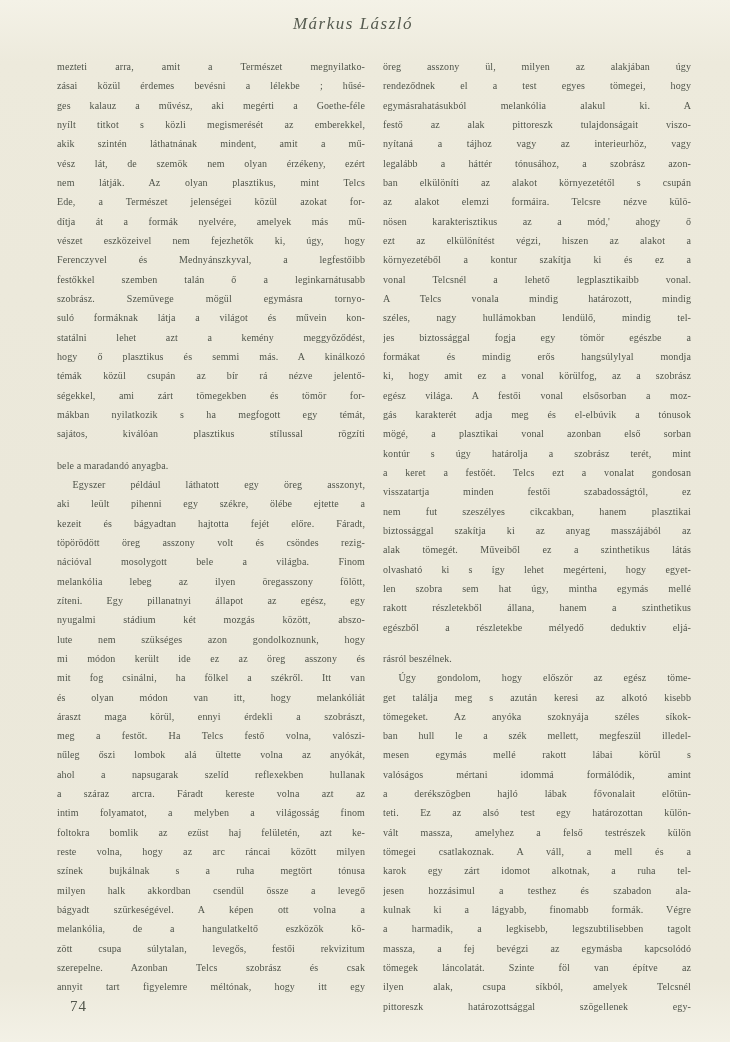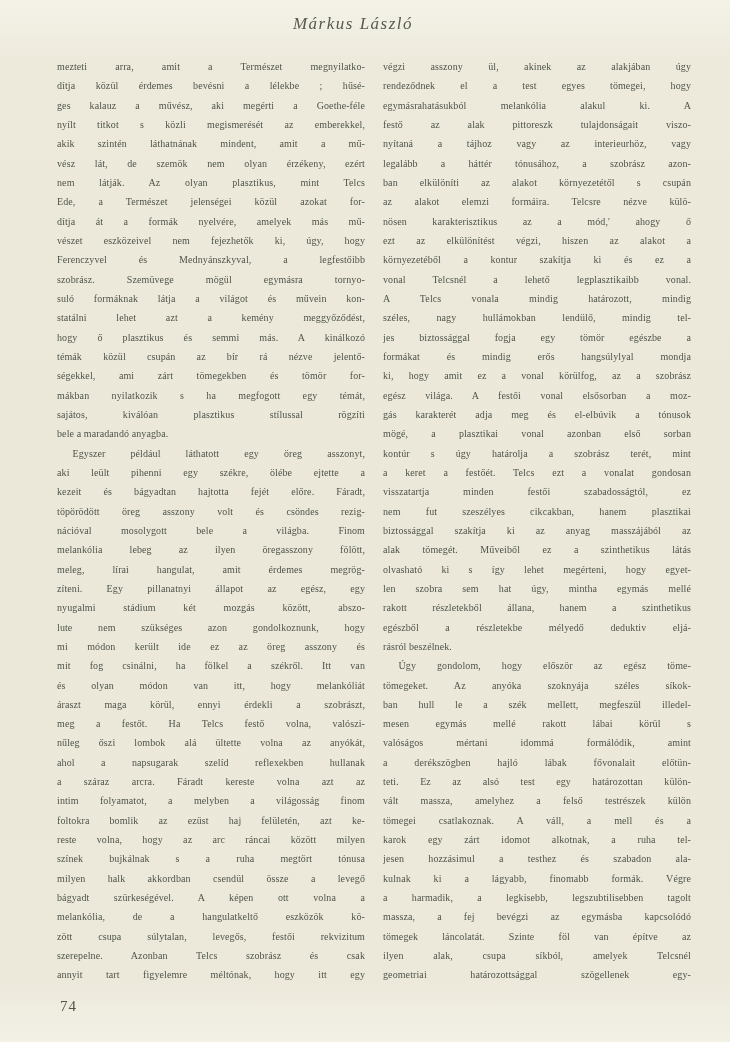--- a/index.html
+++ b/index.html
@@ -44,69 +44,70 @@
     -moz-text-align-last: justify;
     height: 19.33px;
     overflow: hidden;
     white-space: nowrap;
     letter-spacing: 0.1px;
   }
   
   .line { white-space: normal; }
   .line.par-end {
     text-align-last: left;
+    margin-top: 12px;
     -moz-text-align-last: left;
   }
   .par.indent .line:first-child { text-indent: 1.55em; font-family: Liberation Serif, serif; }
   .folio {
     position: absolute;
-    left: 60px;
+    left: 70px;
     top: 998px;
     font-size: 15px;
     letter-spacing: 1px;
     color: #50554b;
   }
 </style>
 </head>
 <body>
 
 <div class="page">
   <div class="running-head">Márkus László</div>
 
   <div class="col col-left">
       <div class="par">
         <div class="line">mezteti arra, amit a Természet megnyilatko-</div>
-        <div class="line">dítja közül érdemes bevésni a lélekbe ; hűsé-</div>
+        <div class="line">zásai közül érdemes bevésni a lélekbe ; hűsé-</div>
         <div class="line">ges kalauz a művész, aki megérti a Goethe-féle</div>
         <div class="line">nyílt titkot s közli megismerését az emberekkel,</div>
         <div class="line">akik szintén láthatnának mindent, amit a mű-</div>
         <div class="line">vész lát, de szemök nem olyan érzékeny, ezért</div>
         <div class="line">nem látják. Az olyan plasztikus, mint Telcs</div>
         <div class="line">Ede, a Természet jelenségei közül azokat for-</div>
         <div class="line">dítja át a formák nyelvére, amelyek más mű-</div>
         <div class="line">vészet eszközeivel nem fejezhetők ki, úgy, hogy</div>
         <div class="line">Ferenczyvel és Mednyánszkyval, a legfestőibb</div>
+        <div class="line">festőkkel szemben talán ő a leginkarnátusabb</div>
         <div class="line">szobrász. Szemüvege mögül egymásra tornyo-</div>
         <div class="line">suló formáknak látja a világot és művein kon-</div>
         <div class="line">statálni lehet azt a kemény meggyőződést,</div>
         <div class="line">hogy ő plasztikus és semmi más. A kinálkozó</div>
         <div class="line">témák közül csupán az bír rá nézve jelentő-</div>
         <div class="line">ségekkel, ami zárt tömegekben és tömör for-</div>
         <div class="line">mákban nyilatkozik s ha megfogott egy témát,</div>
         <div class="line">sajátos, kiválóan plasztikus stílussal rögzíti</div>
         <div class="line par-end">bele a maradandó anyagba.</div>
       </div>
       <div class="par indent">
         <div class="line">Egyszer például láthatott egy öreg asszonyt,</div>
         <div class="line">aki leült pihenni egy székre, ölébe ejtette a</div>
         <div class="line">kezeit és bágyadtan hajtotta fejét előre. Fáradt,</div>
         <div class="line">töpörödött öreg asszony volt és csöndes rezig-</div>
         <div class="line">nációval mosolygott bele a világba. Finom</div>
         <div class="line">melankólia lebeg az ilyen öregasszony fölött,</div>
-        <div class="line">meleg, lírai hangulat, amit érdemes megrög-</div>
         <div class="line">zíteni. Egy pillanatnyi állapot az egész, egy</div>
         <div class="line">nyugalmi stádium két mozgás között, abszo-</div>
         <div class="line">lute nem szükséges azon gondolkoznunk, hogy</div>
         <div class="line">mi módon került ide ez az öreg asszony és</div>
         <div class="line">mit fog csinálni, ha fölkel a székről. Itt van</div>
         <div class="line">és olyan módon van itt, hogy melankóliát</div>
         <div class="line">áraszt maga körül, ennyi érdekli a szobrászt,</div>
         <div class="line">meg a festőt. Ha Telcs festő volna, valószi-</div>
         <div class="line">nűleg őszi lombok alá ültette volna az anyókát,</div>
         <div class="line">ahol a napsugarak szelíd reflexekben hullanak</div>
@@ -119,21 +120,21 @@
         <div class="line">bágyadt szürkeségével. A képen ott volna a</div>
         <div class="line">melankólia, de a hangulatkeltő eszközök kö-</div>
         <div class="line">zött csupa súlytalan, levegős, festői rekvizitum</div>
         <div class="line">szerepelne. Azonban Telcs szobrász és csak</div>
         <div class="line">annyit tart figyelemre méltónak, hogy itt egy</div>
       </div>
     </div>
 
   <div class="col col-right">
       <div class="par">
-        <div class="line">végzi asszony ül, akinek az alakjában úgy</div>
+        <div class="line">öreg asszony ül, milyen az alakjában úgy</div>
         <div class="line">rendeződnek el a test egyes tömegei, hogy</div>
         <div class="line">egymásrahatásukból melankólia alakul ki. A</div>
         <div class="line">festő az alak pittoreszk tulajdonságait viszo-</div>
         <div class="line">nyítaná a tájhoz vagy az interieurhöz, vagy</div>
         <div class="line">legalább a háttér tónusához, a szobrász azon-</div>
         <div class="line">ban elkülöníti az alakot környezetétől s csupán</div>
         <div class="line">az alakot elemzi formáira. Telcsre nézve külö-</div>
         <div class="line">nösen karakterisztikus az a mód,' ahogy ő</div>
         <div class="line">ezt az elkülönítést végzi, hiszen az alakot a</div>
         <div class="line">környezetéből a kontur szakítja ki és ez a</div>
@@ -153,33 +154,34 @@
         <div class="line">biztossággal szakítja ki az anyag masszájából az</div>
         <div class="line">alak tömegét. Műveiből ez a szinthetikus látás</div>
         <div class="line">olvasható ki s így lehet megérteni, hogy egyet-</div>
         <div class="line">len szobra sem hat úgy, mintha egymás mellé</div>
         <div class="line">rakott részletekből állana, hanem a szinthetikus</div>
         <div class="line">egészből a részletekbe mélyedő deduktiv eljá-</div>
         <div class="line par-end">rásról beszélnek.</div>
       </div>
       <div class="par indent">
         <div class="line">Úgy gondolom, hogy először az egész töme-</div>
+        <div class="line">get találja meg s azután keresi az alkotó kisebb</div>
         <div class="line">tömegeket. Az anyóka szoknyája széles síkok-</div>
         <div class="line">ban hull le a szék mellett, megfeszül illedel-</div>
         <div class="line">mesen egymás mellé rakott lábai körül s</div>
         <div class="line">valóságos mértani idommá formálódik, amint</div>
         <div class="line">a derékszögben hajló lábak fővonalait előtün-</div>
         <div class="line">teti. Ez az alsó test egy határozottan külön-</div>
         <div class="line">vált massza, amelyhez a felső testrészek külön</div>
         <div class="line">tömegei csatlakoznak. A váll, a mell és a</div>
         <div class="line">karok egy zárt idomot alkotnak, a ruha tel-</div>
         <div class="line">jesen hozzásimul a testhez és szabadon ala-</div>
         <div class="line">kulnak ki a lágyabb, finomabb formák. Végre</div>
         <div class="line">a harmadik, a legkisebb, legszubtilisebben tagolt</div>
         <div class="line">massza, a fej bevégzi az egymásba kapcsolódó</div>
         <div class="line">tömegek láncolatát. Szinte föl van építve az</div>
         <div class="line">ilyen alak, csupa síkból, amelyek Telcsnél</div>
-        <div class="line">geometriai határozottsággal szögellenek egy-</div>
+        <div class="line">pittoreszk határozottsággal szögellenek egy-</div>
       </div>
     </div>
 
   <div class="folio">74</div>
 </div>
 
 </body></html>

